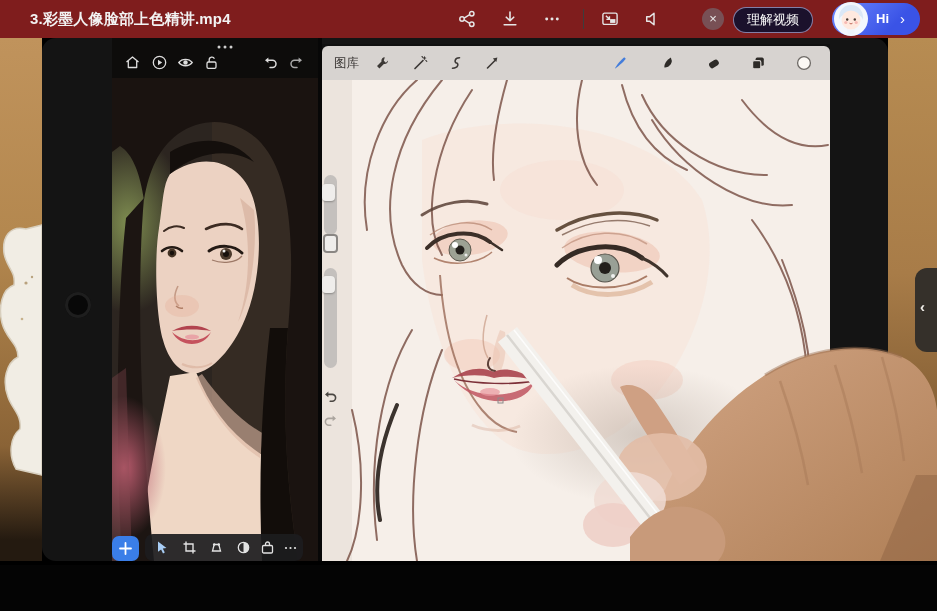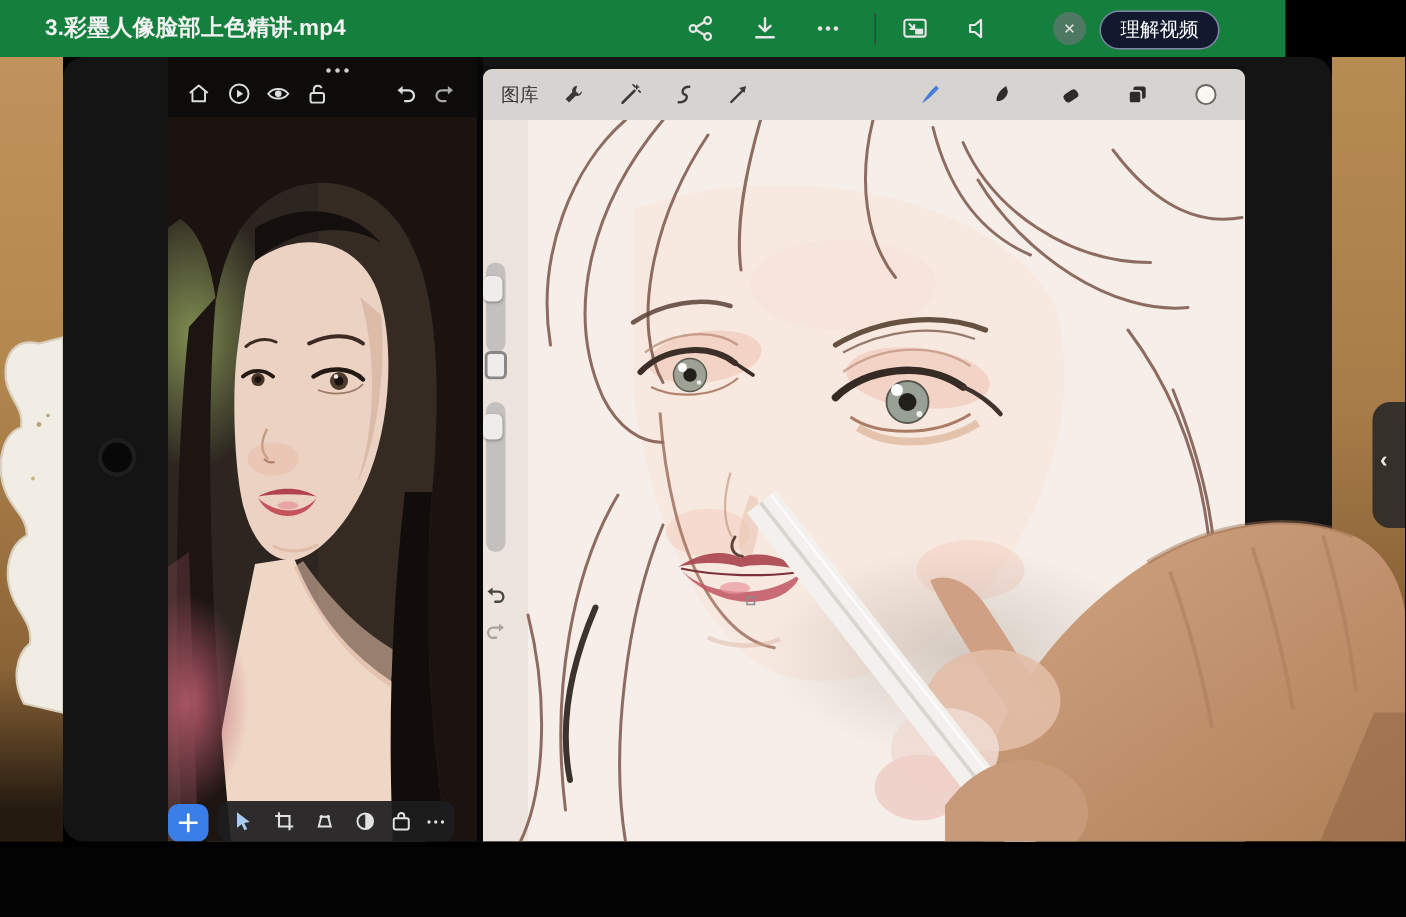--- a/index.html
+++ b/index.html
@@ -1,20 +1,20 @@
 <!DOCTYPE html>
 <html><head>
 <meta charset="utf-8">
 <style>
   html,body{margin:0;padding:0;background:#000;}
   #screen{position:relative;width:937px;height:611px;background:#000;overflow:hidden;
           font-family:"Liberation Sans","DejaVu Sans",sans-serif;}
 
   
-  #topbar{position:absolute;top:0;left:0;width:857px;height:38px;background:#15803d;z-index:30;}
+  #topbar{position:absolute;top:0;left:0;width:937px;height:38px;background:#7f1d1d;z-index:30;}
   #vid-title{position:absolute;left:30px;top:0;height:38px;line-height:38px;color:#f2f2f2;
              font-size:15px;font-weight:bold;letter-spacing:.2px;}
   .tb-ic{position:absolute;top:10px;width:18px;height:18px;cursor:pointer;}
   #tb-divider{position:absolute;left:583px;top:9px;width:1px;height:20px;background:#3d3d3d;}
   #close-btn{position:absolute;left:702px;top:8px;width:22px;height:22px;border-radius:50%;
              background:rgba(115,115,124,.6);color:#e9e9e9;font-size:13px;text-align:center;
              line-height:21px;cursor:pointer;}
   #understand-btn{position:absolute;left:733px;top:7px;height:24px;padding:0 13px;border-radius:14px;
              border:1px solid rgba(165,165,210,.75);background:rgba(18,16,46,.92);color:#fff;
              font-size:13px;line-height:24px;cursor:pointer;}
@@ -129,20 +129,35 @@
       </g>
       <rect x="8.6" y="8.6" width="5" height="3.6" fill="#e6e6e6"></rect>
     </svg>
     <svg class="tb-ic" style="left:643px" viewBox="0 0 17 17">
       <path d="M3.5 6.3 v4.4 h3 l3.9 3.2 V3.1 L6.5 6.3z" stroke="#e6e6e6" stroke-width="1.4" fill="none" stroke-linejoin="round"></path>
     </svg>
 
     <div id="close-btn">×</div>
     <div id="understand-btn">理解视频</div>
 
+    <div id="hi-btn">
+      <svg class="avatar" viewBox="0 0 36 36">
+        <circle cx="18" cy="18" r="17" fill="#f3f7fd"></circle>
+        <path d="M18 4 C9 4 5 12 6 19 C8 10 28 10 30 19 C31 12 27 4 18 4 Z" fill="#dbe8f7"></path>
+        <circle cx="18" cy="19" r="9.5" fill="#ffe9df"></circle>
+        <circle cx="14.2" cy="18.5" r="1.2" fill="#4a3a34"></circle>
+        <circle cx="21.8" cy="18.5" r="1.2" fill="#4a3a34"></circle>
+        <circle cx="12.8" cy="21.5" r="1.6" fill="#f7b9b4"></circle>
+        <circle cx="23.2" cy="21.5" r="1.6" fill="#f7b9b4"></circle>
+        <path d="M16.8 22.5 q1.2 1.2 2.4 0" stroke="#c06a5a" stroke-width="1" fill="none" stroke-linecap="round"></path>
+        <path d="M14 28 q4 2.5 8 0 l-1 5 q-3 1.5 -6 0 z" fill="#eef4fb"></path>
+      </svg>
+      <span id="hi-label">Hi</span>
+      <span id="hi-chevron">›</span>
+    </div>
   </div>
 
   <div id="video-area">
     <div id="desk-left"></div>
     <div id="desk-right"></div>
 
     <svg id="paper-cutout" viewBox="0 0 50 260">
       <path d="M30 6 C14 2 6 14 8 30 C10 44 20 48 18 62 C6 66 2 84 6 100 C10 116 22 120 22 134
                C10 140 6 158 12 174 C16 186 26 192 24 206 C14 214 12 232 20 246 L46 252 L46 2 Z" fill="#f1ede4" stroke="#d8cfbe" stroke-width="1.5"></path>
       <circle cx="30" cy="60" r="1.6" fill="#b9a27e"></circle>

